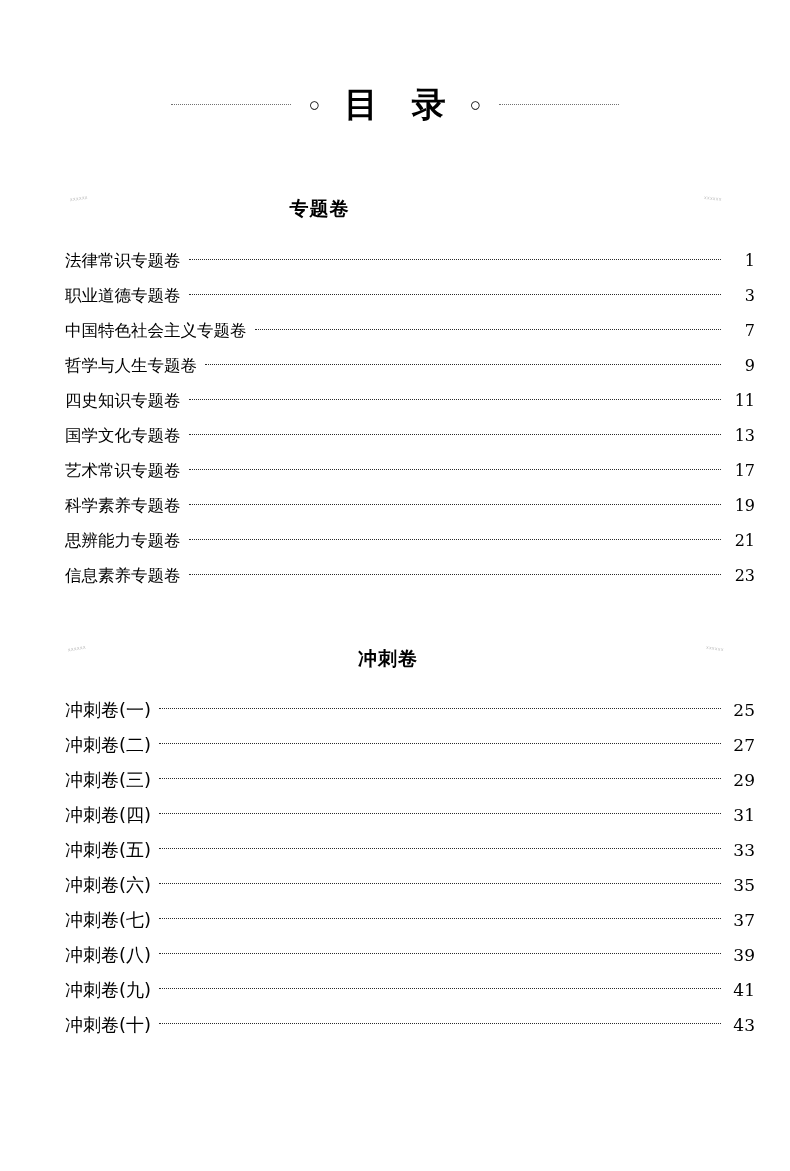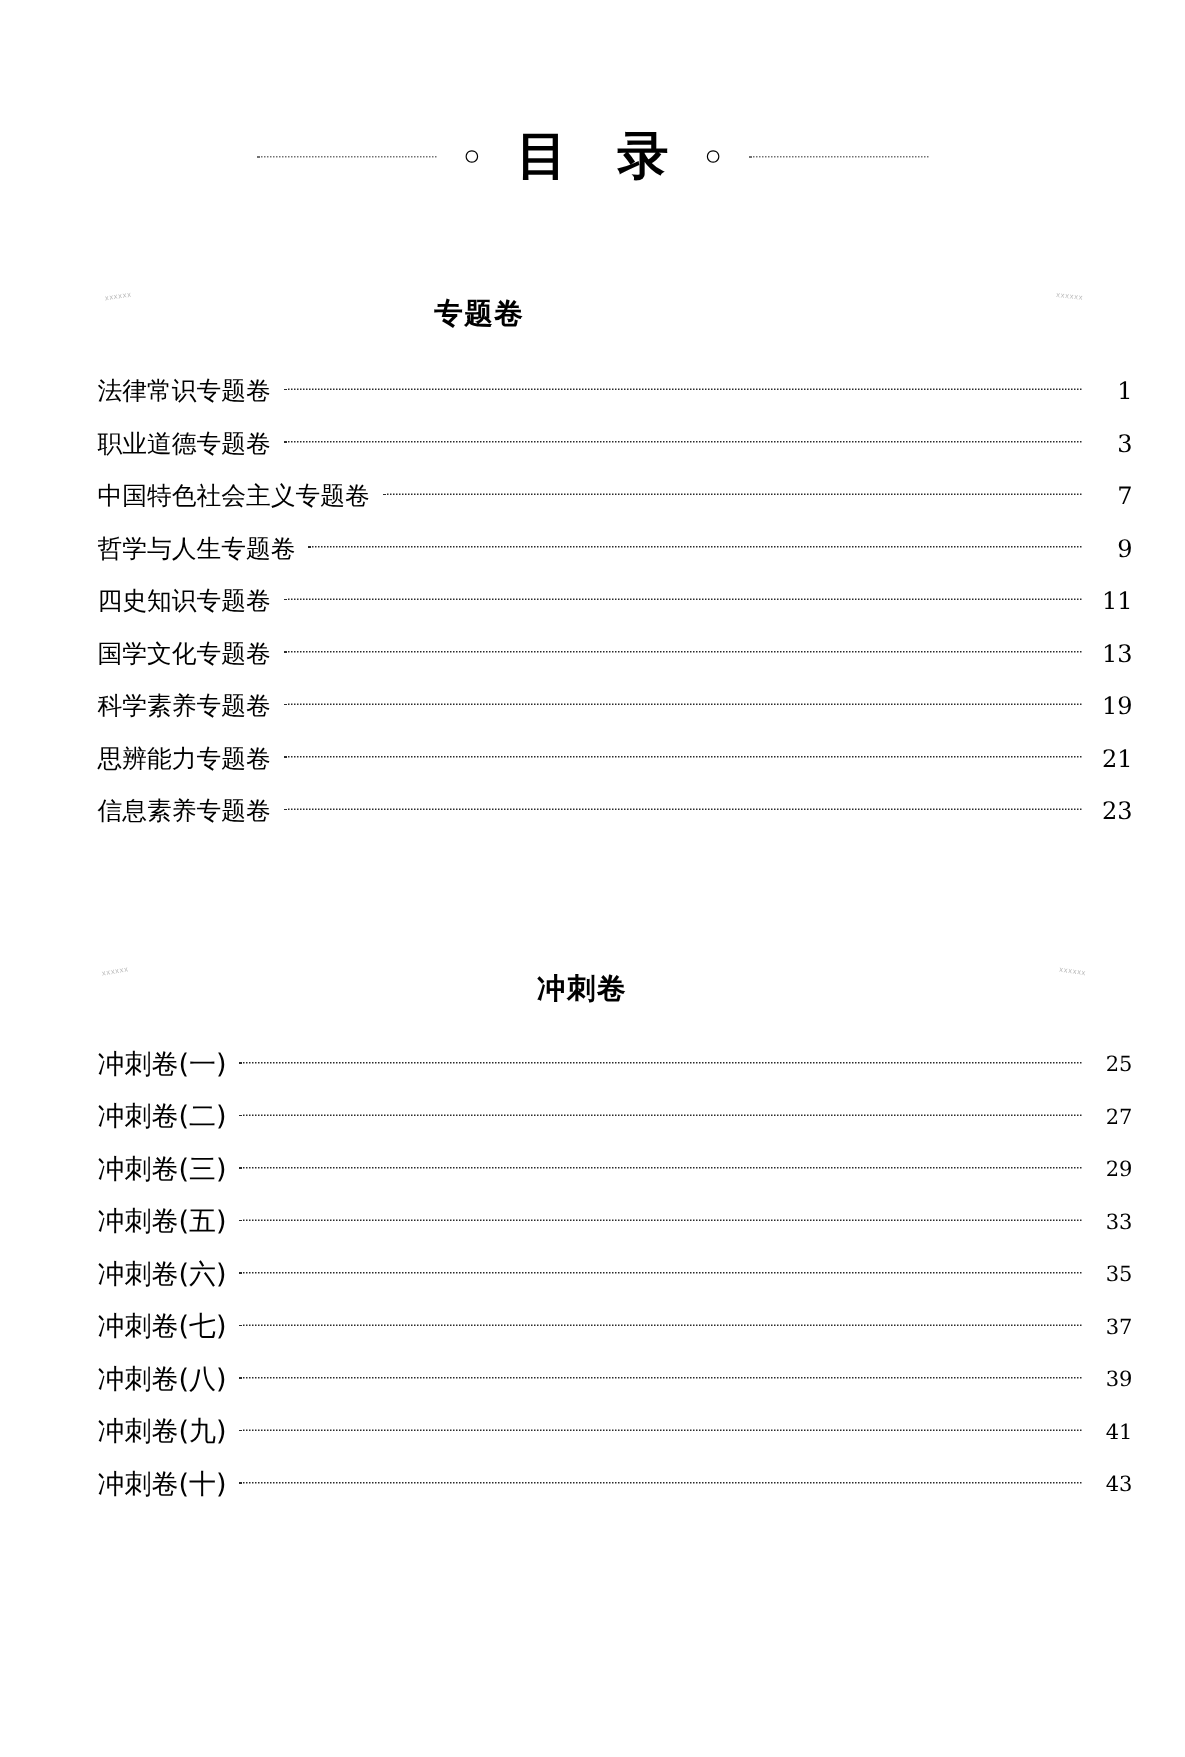--- a/index.html
+++ b/index.html
@@ -109,21 +109,21 @@
   .entry-page {
     flex: 0 0 auto;
     font-size: 16px;
     font-family: "DejaVu Serif", "Liberation Serif", serif;
     text-align: right;
     min-width: 26px;
     line-height: 1;
     padding-bottom: 3px;
   }
   .entry.big .entry-page {
-    font-size: 14px;
+    font-size: 17px;
   }
 
   
   .margin-mark {
     position: absolute;
     font-size: 5px;
     color: #b9b9b9;
     letter-spacing: 0.5px;
     line-height: 1.1;
     user-select: none;
@@ -177,20 +177,25 @@
       <span class="entry-label">四史知识专题卷</span>
       <span class="leader"></span>
       <span class="entry-page">11</span>
     </div>
     <div class="entry">
       <span class="entry-label">国学文化专题卷</span>
       <span class="leader"></span>
       <span class="entry-page">13</span>
     </div>
     <div class="entry">
+      <span class="entry-label">艺术常识专题卷</span>
+      <span class="leader"></span>
+      <span class="entry-page">17</span>
+    </div>
+    <div class="entry">
       <span class="entry-label">科学素养专题卷</span>
       <span class="leader"></span>
       <span class="entry-page">19</span>
     </div>
     <div class="entry">
       <span class="entry-label">思辨能力专题卷</span>
       <span class="leader"></span>
       <span class="entry-page">21</span>
     </div>
     <div class="entry">
@@ -211,20 +216,25 @@
       <span class="entry-label">冲刺卷(二)</span>
       <span class="leader"></span>
       <span class="entry-page">27</span>
     </div>
     <div class="entry big">
       <span class="entry-label">冲刺卷(三)</span>
       <span class="leader"></span>
       <span class="entry-page">29</span>
     </div>
     <div class="entry big">
+      <span class="entry-label">冲刺卷(四)</span>
+      <span class="leader"></span>
+      <span class="entry-page">31</span>
+    </div>
+    <div class="entry big">
       <span class="entry-label">冲刺卷(五)</span>
       <span class="leader"></span>
       <span class="entry-page">33</span>
     </div>
     <div class="entry big">
       <span class="entry-label">冲刺卷(六)</span>
       <span class="leader"></span>
       <span class="entry-page">35</span>
     </div>
     <div class="entry big">

